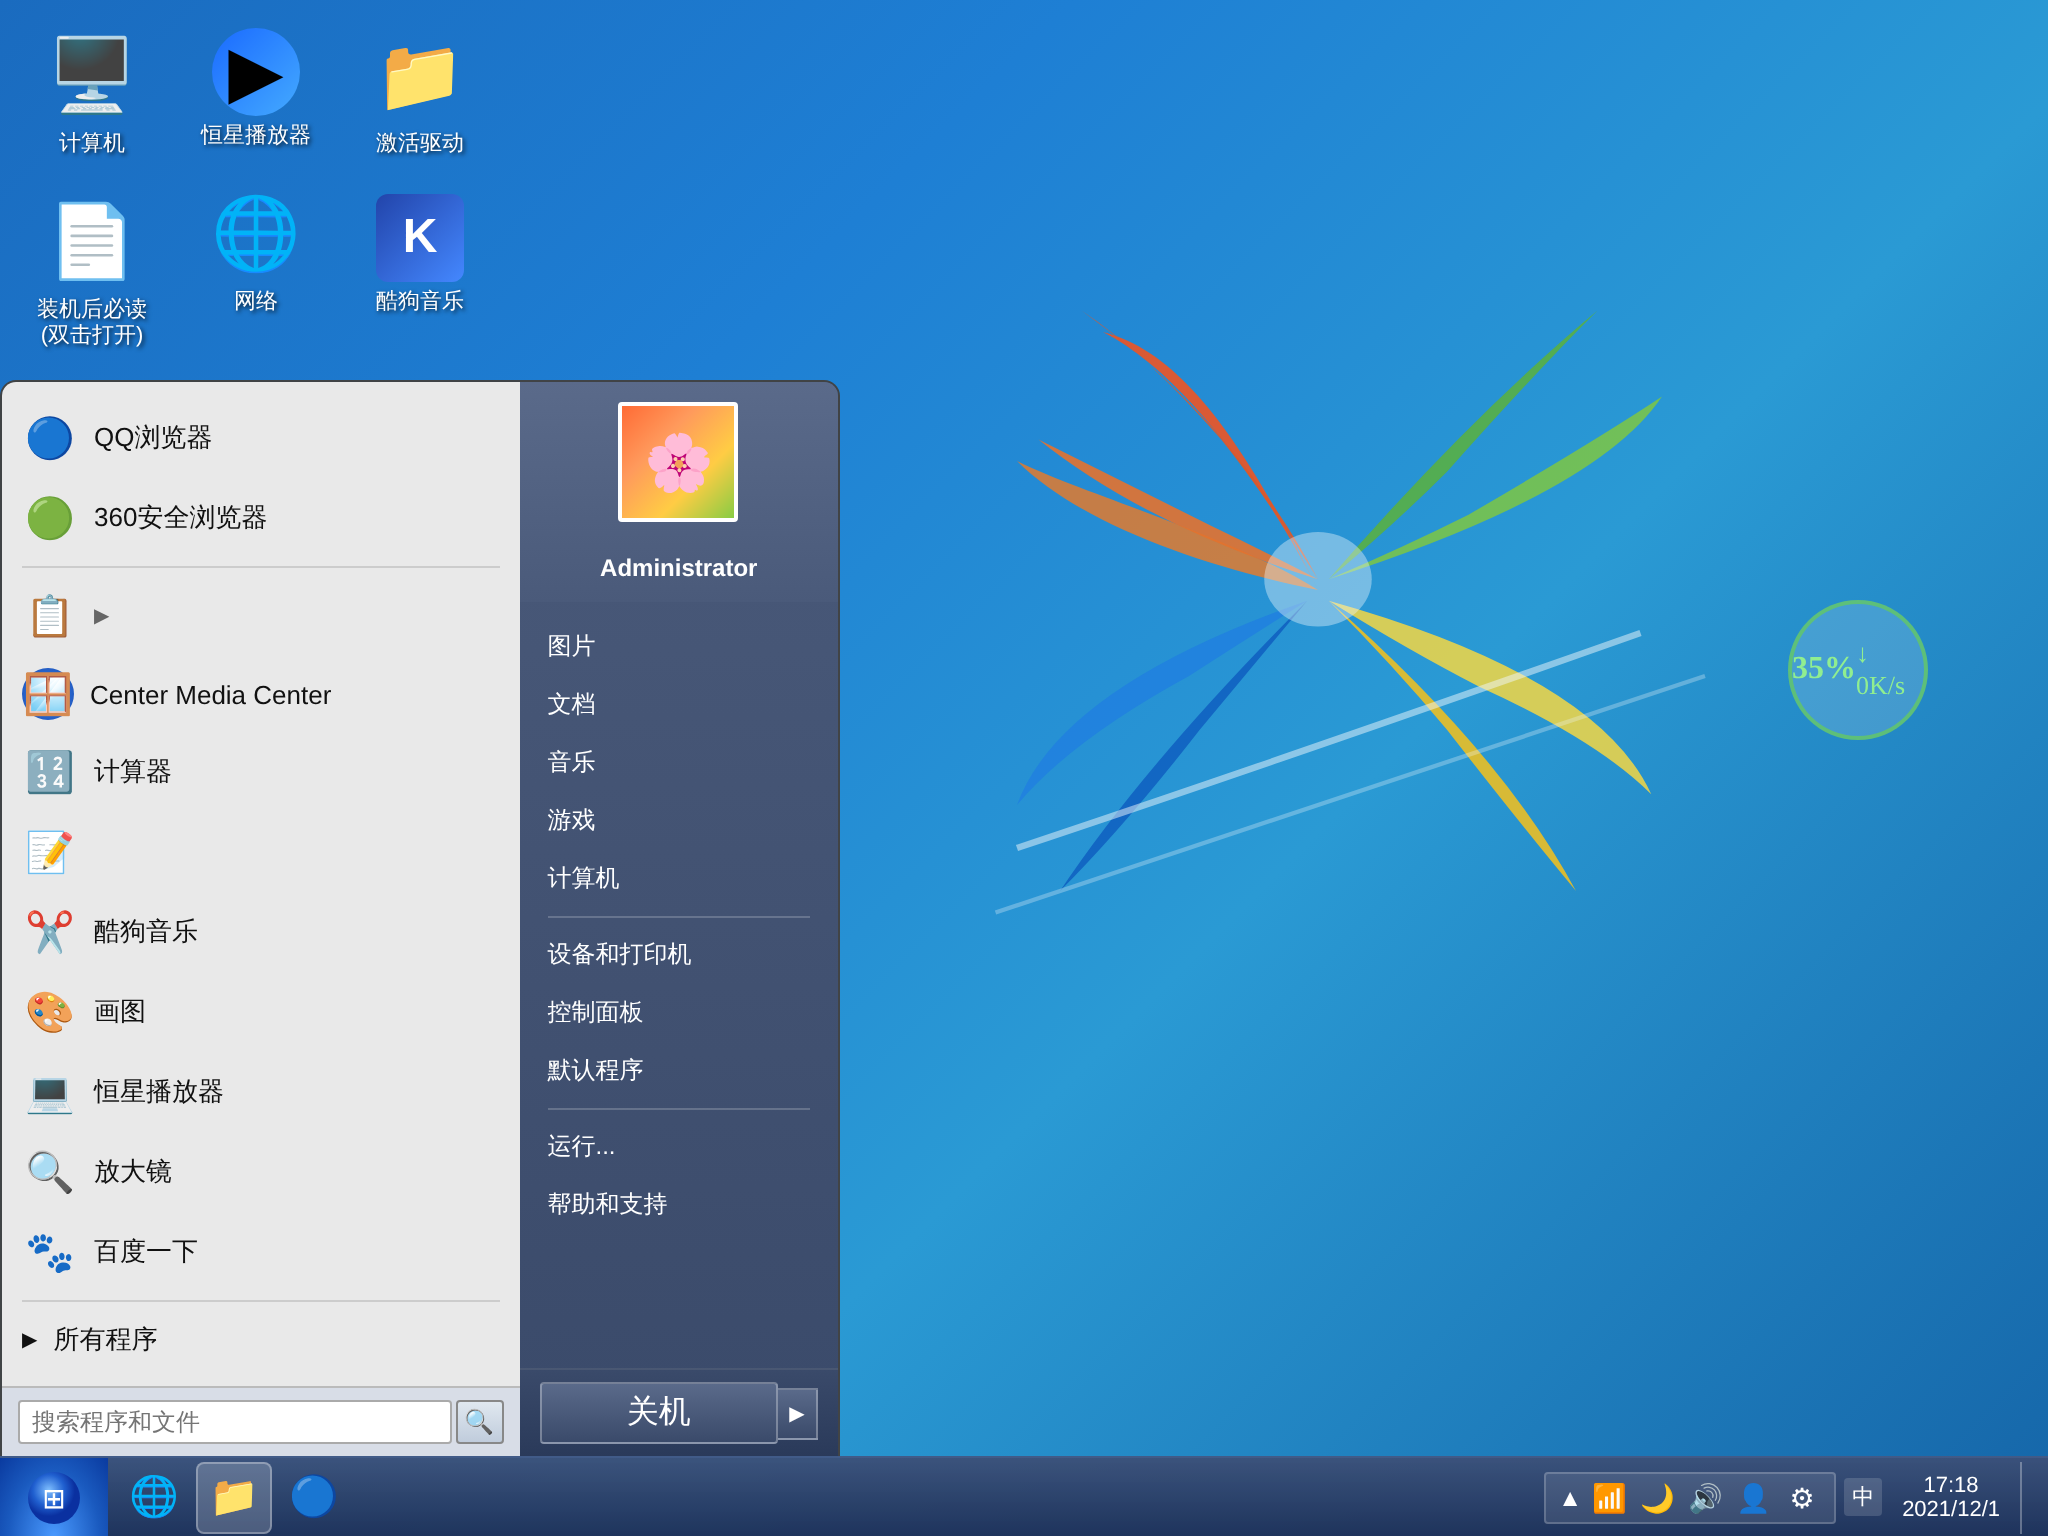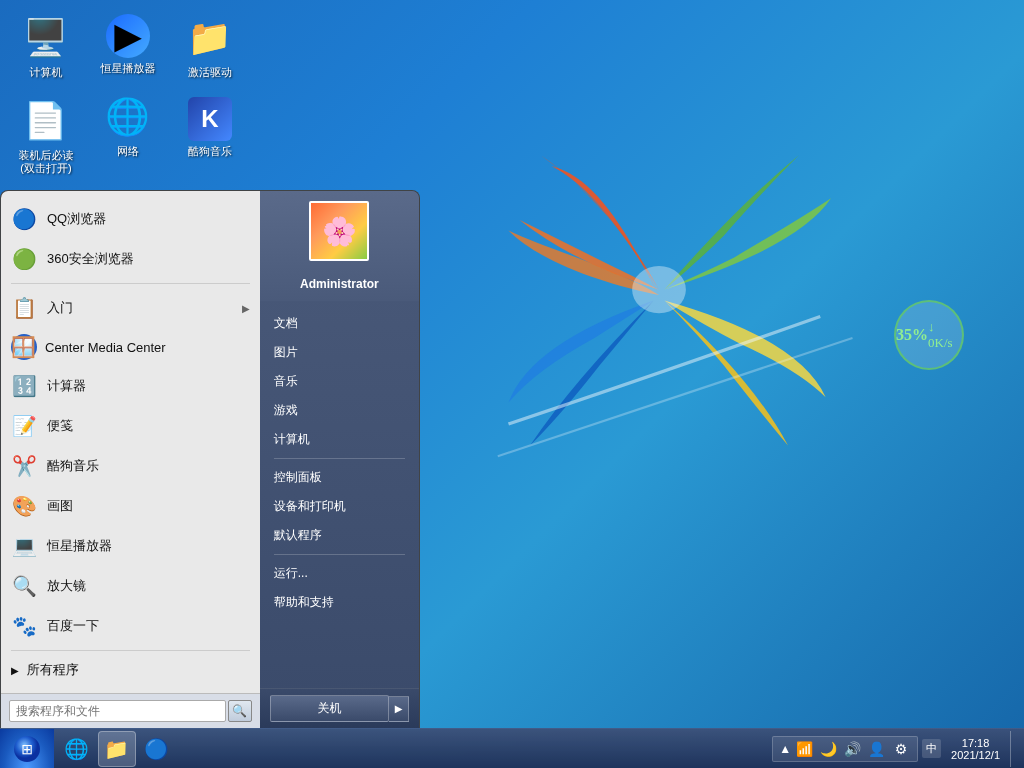--- a/index.html
+++ b/index.html
@@ -264,21 +264,21 @@
       display: flex;
       align-items: center;
       border-top: 1px solid rgba(255,255,255,0.15);
     }
 
     .shutdown-btn {
       flex: 1;
       background: linear-gradient(to bottom, #5a6a8a, #3a4a6a);
       border: 1px solid rgba(255,255,255,0.3);
       color: white;
-      font-size: 12px;
+      font-size: 16px;
       padding: 4px 10px;
       cursor: pointer;
       border-radius: 2px;
       text-align: center;
     }
 
     .shutdown-arrow {
       width: 20px;
       height: 26px;
       background: linear-gradient(to bottom, #5a6a8a, #3a4a6a);
@@ -485,37 +485,35 @@
 
         <div class="start-item">
           <div class="s-icon">🟢</div>
           <div class="s-label">360安全浏览器</div>
         </div>
 
         <div class="start-divider"></div>
 
         <div class="start-item">
           <div class="s-icon">📋</div>
-          <div class="s-label">入门</div>
           <span class="s-arrow">▶</span>
         </div>
 
         <div class="start-item">
           <div class="s-icon" style="background:radial-gradient(circle, #3a8aff, #1a4aaa); border-radius:50%; width:26px;height:26px; display:flex;align-items:center;justify-content:center;">🪟</div>
           <div class="s-label">Center Media Center</div>
         </div>
 
         <div class="start-item">
           <div class="s-icon">🔢</div>
           <div class="s-label">计算器</div>
         </div>
 
         <div class="start-item">
           <div class="s-icon">📝</div>
-          <div class="s-label">便笺</div>
         </div>
 
         <div class="start-item">
           <div class="s-icon">✂️</div>
           <div class="s-label">酷狗音乐</div>
         </div>
 
         <div class="start-item">
           <div class="s-icon">🎨</div>
           <div class="s-label">画图</div>
@@ -550,28 +548,28 @@
       </div>
     </div>
 
     <div class="start-right">
       <div class="start-right-user">
         <div class="user-avatar">🌸</div>
         <div class="user-name">Administrator</div>
       </div>
 
       <div class="start-right-items">
+        <div class="right-item">图片</div>
         <div class="right-item">文档</div>
-        <div class="right-item">图片</div>
         <div class="right-item">音乐</div>
         <div class="right-item">游戏</div>
         <div class="right-item">计算机</div>
         <div class="right-divider"></div>
+        <div class="right-item">设备和打印机</div>
         <div class="right-item">控制面板</div>
-        <div class="right-item">设备和打印机</div>
         <div class="right-item">默认程序</div>
         <div class="right-divider"></div>
         <div class="right-item">运行...</div>
         <div class="right-item">帮助和支持</div>
       </div>
 
       <div class="shutdown-bar">
         <div class="shutdown-btn">关机</div>
         <div class="shutdown-arrow">▶</div>
       </div>

